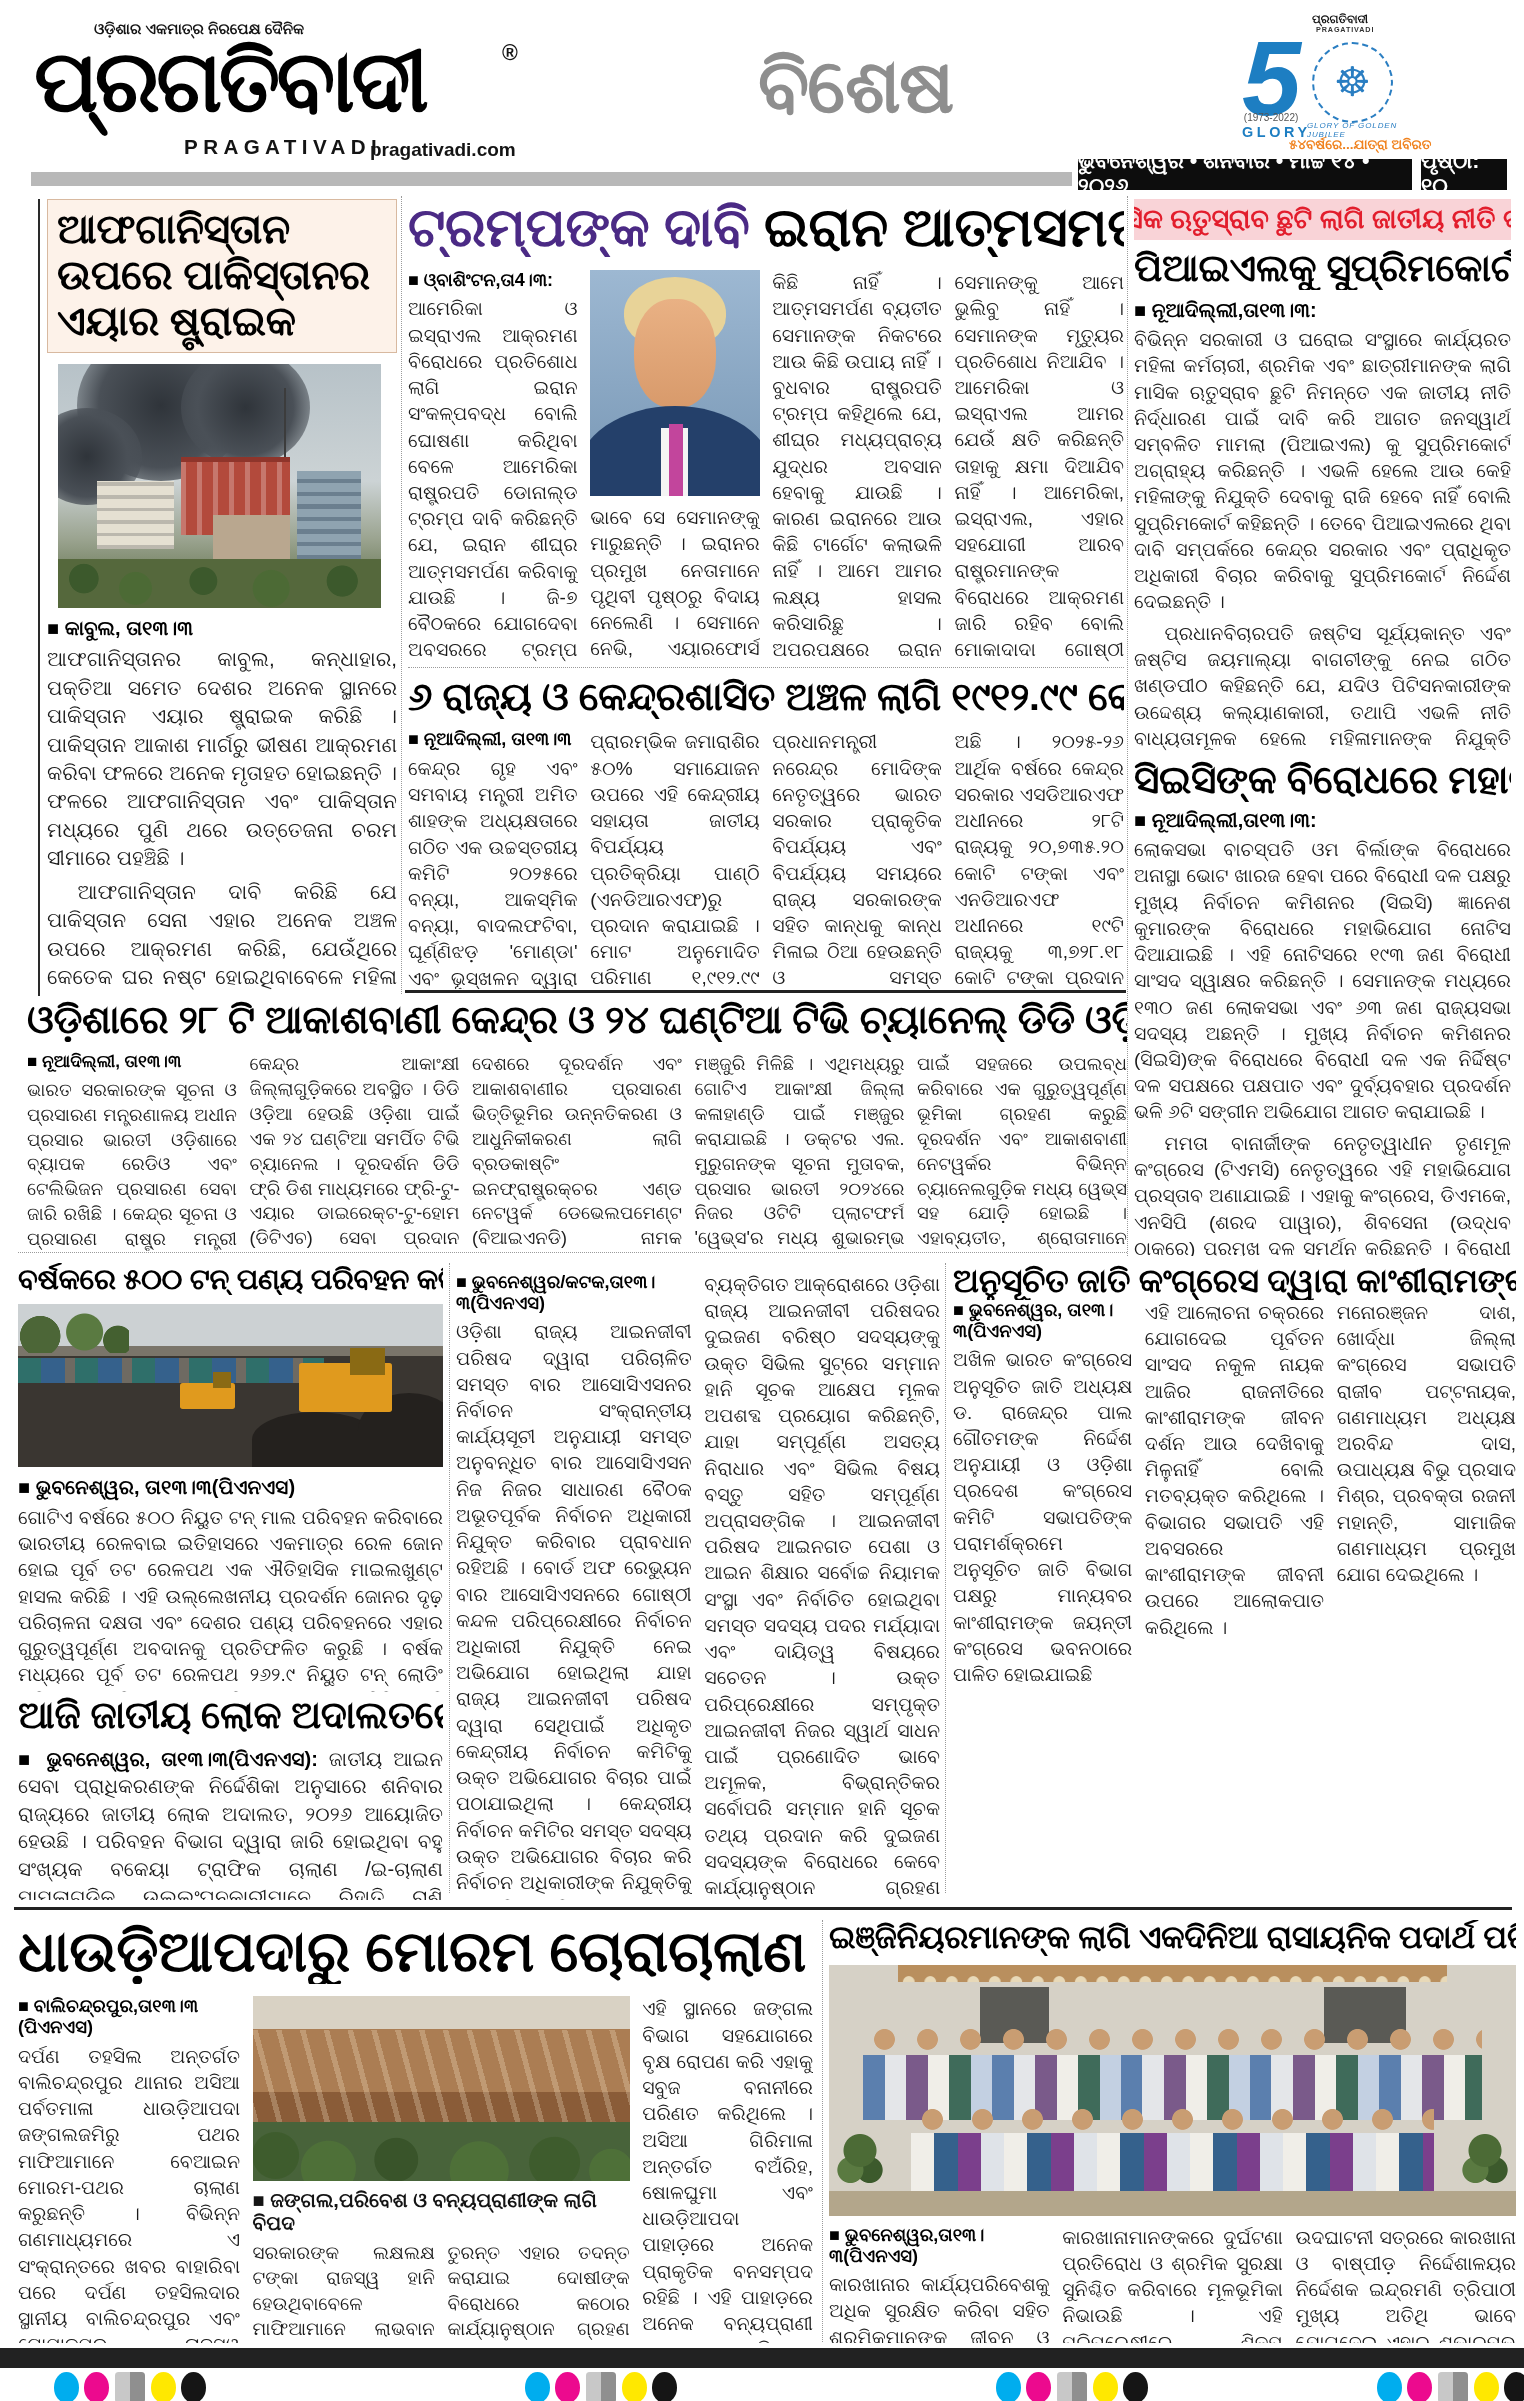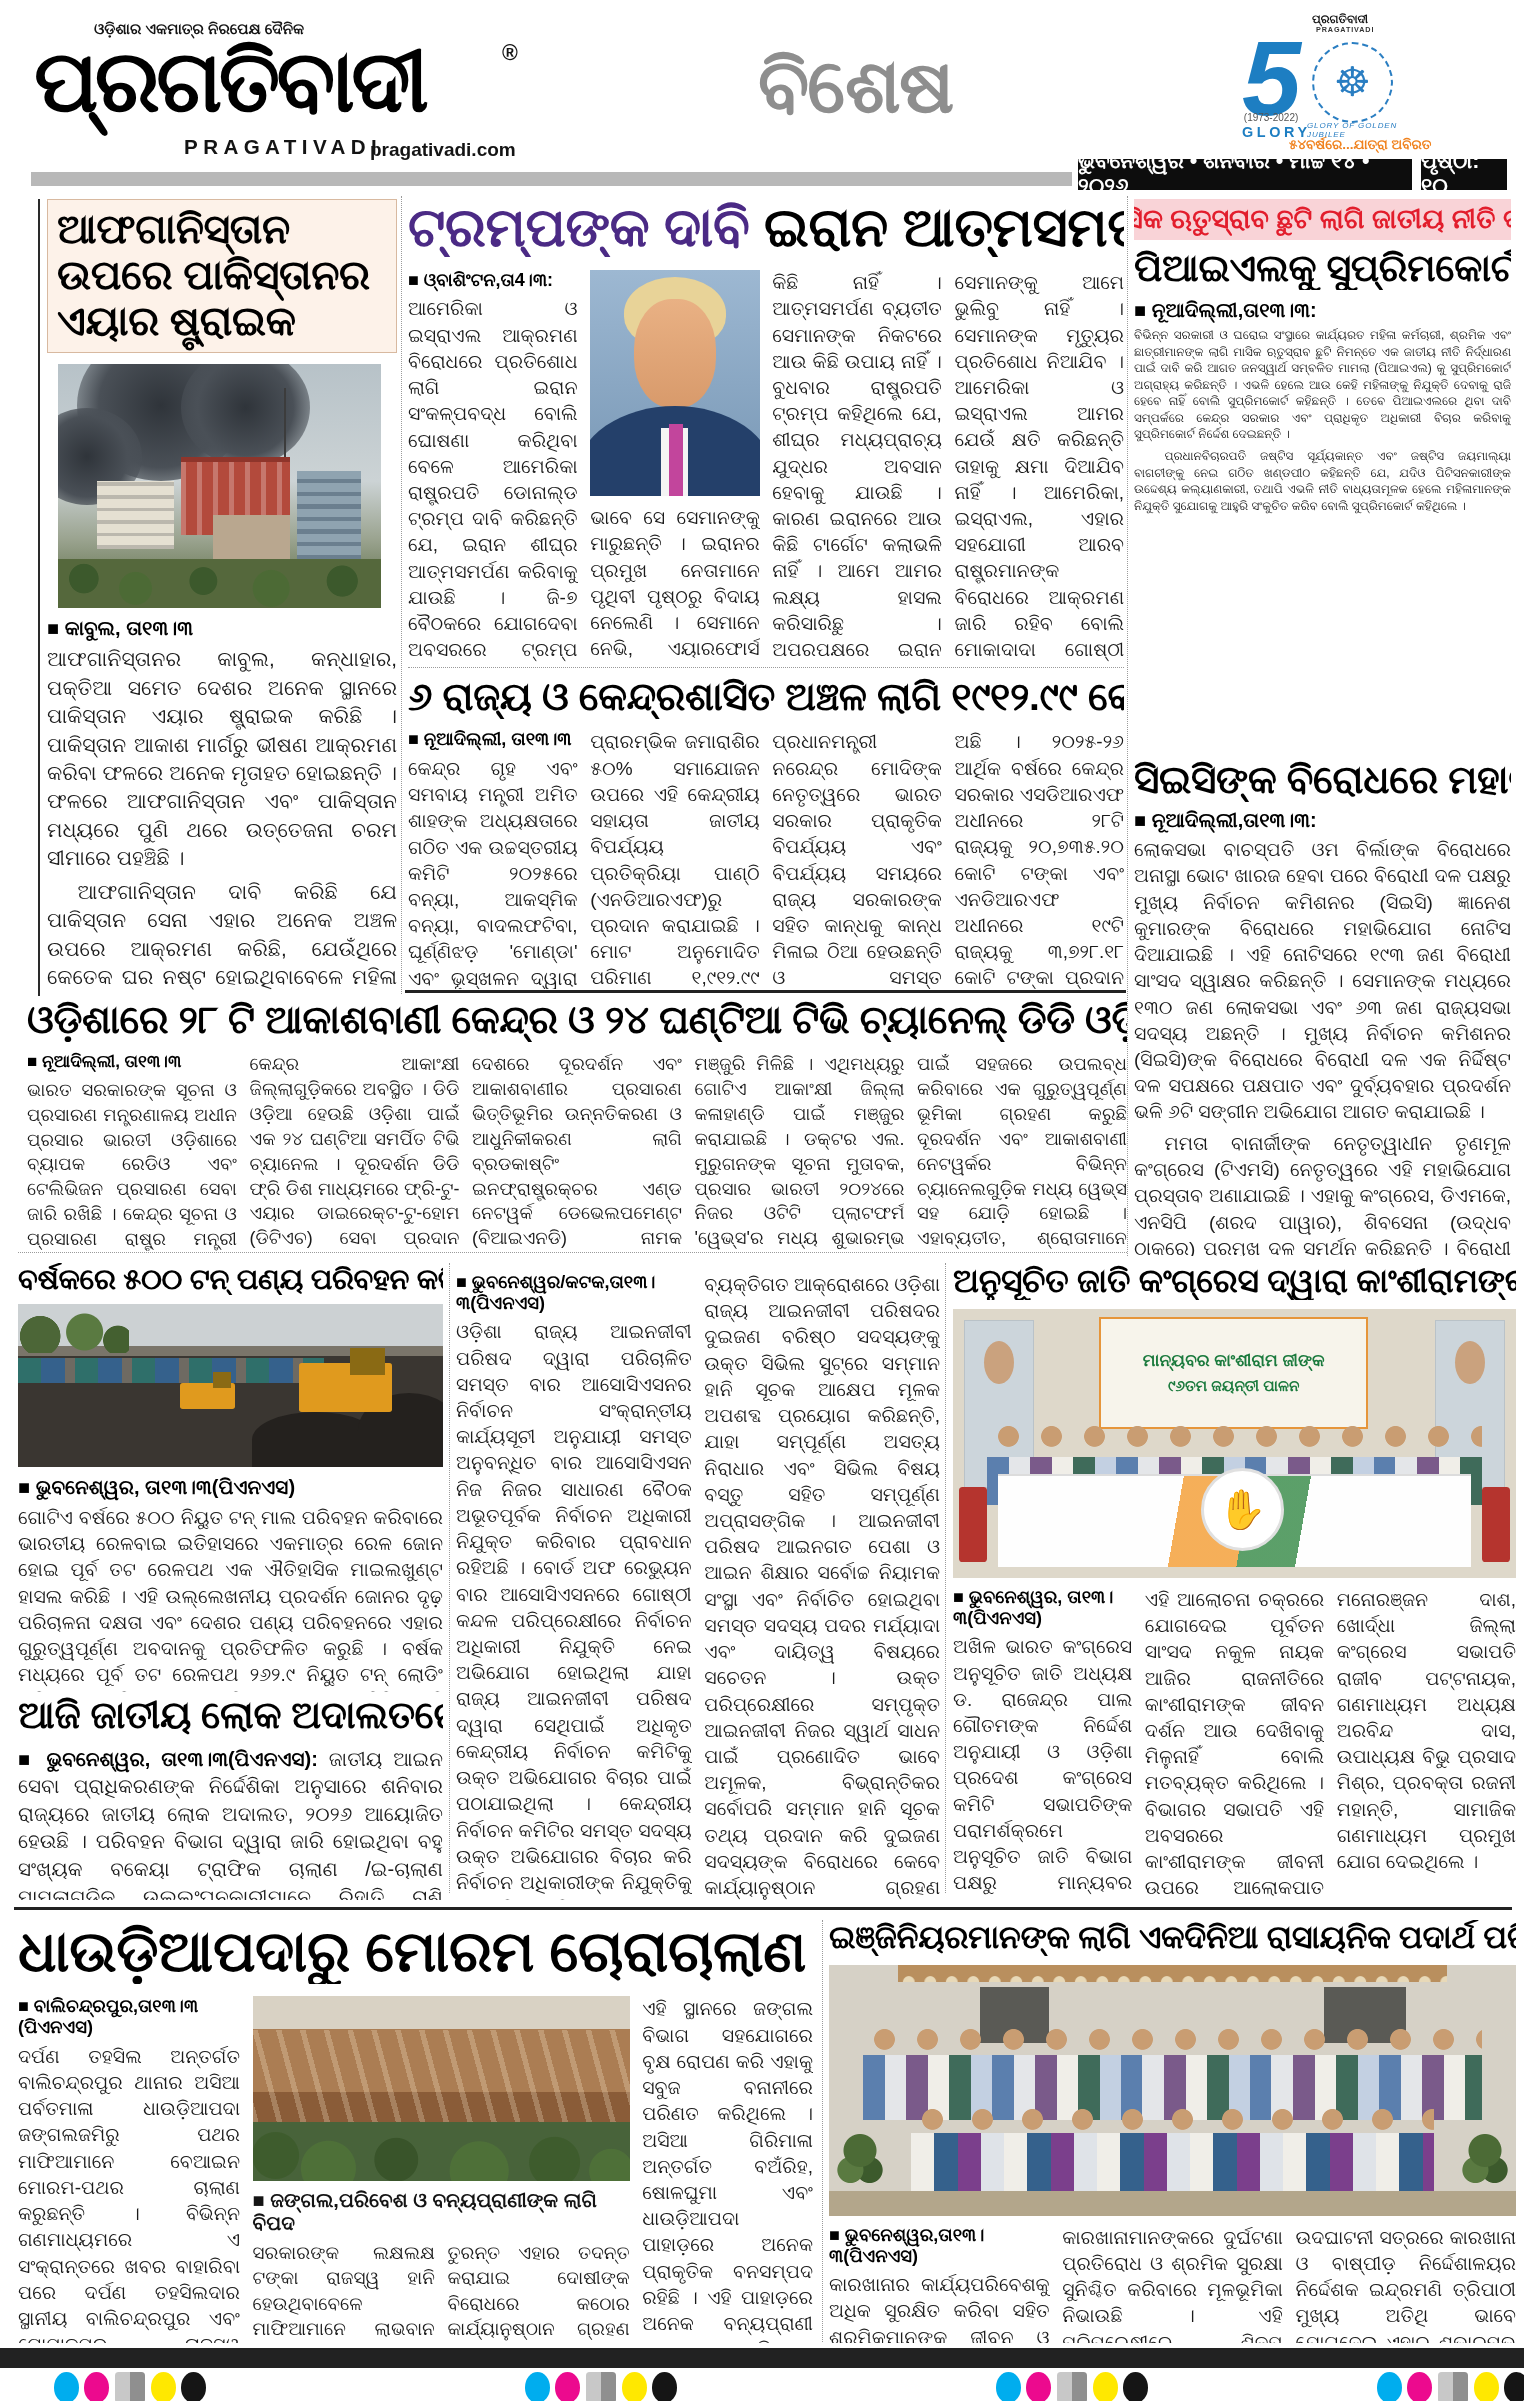--- a/index.html
+++ b/index.html
@@ -196,21 +196,21 @@
       <div class="col bt" style="font-size:19px">ପ୍ରାରମ୍ଭିକ ଜମାରାଶିର ୫୦% ସମାଯୋଜନ ଉପରେ ଏହି କେନ୍ଦ୍ରୀୟ ସହାୟତା ଜାତୀୟ ବିପର୍ଯ୍ୟୟ ପ୍ରତିକ୍ରିୟା ପାଣ୍ଠି (ଏନଡିଆରଏଫ)ରୁ ପ୍ରଦାନ କରାଯାଇଛି । ମୋଟ ଅନୁମୋଦିତ ପରିମାଣ ୧,୯୧୨.୯୯ କୋଟି ଟଙ୍କା ମଧ୍ୟରୁ ଆନ୍ଧ୍ରପ୍ରଦେଶ ପାଇଁ ୩୪୧.୪୮ କୋଟି, ଛତିଶଗଡ଼ ପାଇଁ ୧୫.୭୦ କୋଟି, ଗୁଜରାଟ ପାଇଁ ୬୭୮.୬୭ କୋଟି, ହିମାଚଳ ପ୍ରଦେଶ ପାଇଁ ୨୮୮.୩୯ କୋଟି, ନାଗାଲାଣ୍ଡ ପାଇଁ ୧୫୮.୪୧ କୋଟି ଏବଂ ଜମ୍ମୁ ଏବଂ କାଶ୍ମୀର ପାଇଁ ୩୩୦.୩୪ କୋଟି ଟଙ୍କା ମଞ୍ଜୁର କରାଯାଇଛି</div>
       <div class="col bt" style="font-size:19px">ପ୍ରଧାନମନ୍ତ୍ରୀ ନରେନ୍ଦ୍ର ମୋଦିଙ୍କ ନେତୃତ୍ୱରେ ଭାରତ ସରକାର ପ୍ରାକୃତିକ ବିପର୍ଯ୍ୟୟ ଏବଂ ବିପର୍ଯ୍ୟୟ ସମୟରେ ରାଜ୍ୟ ସରକାରଙ୍କ ସହିତ କାନ୍ଧକୁ କାନ୍ଧ ମିଳାଇ ଠିଆ ହେଉଛନ୍ତି ଓ ସମସ୍ତ ଆବଶ୍ୟକୀୟ ସହାୟତା ଯୋଗାଇ ଦେଉଛନ୍ତି । ଏହି ଅତିରିକ୍ତ ସହାୟତା ରାଜ୍ୟ ବିପର୍ଯ୍ୟୟ ପ୍ରତିକ୍ରିୟା ପାଣ୍ଠି (ଏସଡିଆରଏଫ) ଅଧୀନରେ କେନ୍ଦ୍ର ସରକାର ରାଜ୍ୟଗୁଡ଼ିକୁ ପୂର୍ବରୁ ପ୍ରଦାନ କରିଥିବା ପାଣ୍ଠି ବ୍ୟତୀତ ପ୍ରଦାନ କରାଯିବ, ଯାହା ରାଜ୍ୟଗୁଡ଼ିକ ପାଖରେ ଖର୍ଚ୍ଚ ପାଇଁ ଏବେ ଉପଲବ୍ଧ</div>
       <div class="col bt" style="font-size:19px">ଅଛି । ୨୦୨୫-୨୬ ଆର୍ଥିକ ବର୍ଷରେ କେନ୍ଦ୍ର ସରକାର ଏସଡିଆରଏଫ ଅଧୀନରେ ୨୮ଟି ରାଜ୍ୟକୁ ୨୦,୭୩୫.୨୦ କୋଟି ଟଙ୍କା ଏବଂ ଏନଡିଆରଏଫ ଅଧୀନରେ ୧୯ଟି ରାଜ୍ୟକୁ ୩,୭୨୮.୧୮ କୋଟି ଟଙ୍କା ପ୍ରଦାନ କରିଛନ୍ତି । ଏହା ବ୍ୟତୀତ ରାଜ୍ୟ ବିପର୍ଯ୍ୟୟ ପ୍ରଶମନ ପାଣ୍ଠି (ଏସଡିଏମଏଫ)ରୁ ୧୩ଟି ରାଜ୍ୟକୁ ୫,୩୭୩.୨୦ କୋଟି ଟଙ୍କା ଏବଂ ଜାତୀୟ ବିପର୍ଯ୍ୟୟ ପ୍ରଶମନ ପାଣ୍ଠି (ଏନଡିଏମଏଫ)ରୁ ୧୯ଟି ରାଜ୍ୟକୁ ୧,୨୮୯.୫୬ କୋଟି ଟଙ୍କା ପ୍ରଦାନ କରାଯାଇଛି</div>
     </div>
   </div>
 
   <div class="art" style="left:1134px;top:199px;width:377px;height:556px">
     <div class="kicker-pink" style="height:41px">ମାସିକ ଋତୁସ୍ରାବ ଛୁଟି ଲାଗି ଜାତୀୟ ନୀତି ଦାବି</div>
     <div class="hl nowrap" style="font-size:38px;margin-top:7.2px">ପିଆଇଏଲକୁ ସୁପ୍ରିମକୋର୍ଟଙ୍କ ଅଗ୍ରାହ୍ୟ</div>
     <div class="dl" style="margin-top:9px">■ ନୂଆଦିଲ୍ଲୀ,ତା୧୩।୩:</div>
-    <div class="bt" style="font-size:12px">
+    <div class="bt" style="font-size:19px">
       <p>ବିଭିନ୍ନ ସରକାରୀ ଓ ଘରୋଇ ସଂସ୍ଥାରେ କାର୍ଯ୍ୟରତ ମହିଳା କର୍ମଚାରୀ, ଶ୍ରମିକ ଏବଂ ଛାତ୍ରୀମାନଙ୍କ ଲାଗି ମାସିକ ଋତୁସ୍ରାବ ଛୁଟି ନିମନ୍ତେ ଏକ ଜାତୀୟ ନୀତି ନିର୍ଦ୍ଧାରଣ ପାଇଁ ଦାବି କରି ଆଗତ ଜନସ୍ୱାର୍ଥ ସମ୍ବଳିତ ମାମଲା (ପିଆଇଏଲ) କୁ ସୁପ୍ରିମକୋର୍ଟ ଅଗ୍ରାହ୍ୟ କରିଛନ୍ତି । ଏଭଳି ହେଲେ ଆଉ କେହି ମହିଳାଙ୍କୁ ନିଯୁକ୍ତି ଦେବାକୁ ରାଜି ହେବେ ନାହିଁ ବୋଲି ସୁପ୍ରିମକୋର୍ଟ କହିଛନ୍ତି । ତେବେ ପିଆଇଏଲରେ ଥିବା ଦାବି ସମ୍ପର୍କରେ କେନ୍ଦ୍ର ସରକାର ଏବଂ ପ୍ରାଧିକୃତ ଅଧିକାରୀ ବିଚାର କରିବାକୁ ସୁପ୍ରିମକୋର୍ଟ ନିର୍ଦ୍ଦେଶ ଦେଇଛନ୍ତି ।</p>
       <p>ପ୍ରଧାନବିଚାରପତି ଜଷ୍ଟିସ ସୂର୍ଯ୍ୟକାନ୍ତ ଏବଂ ଜଷ୍ଟିସ ଜୟମାଲ୍ୟା ବାଗଚୀଙ୍କୁ ନେଇ ଗଠିତ ଖଣ୍ଡପୀଠ କହିଛନ୍ତି ଯେ, ଯଦିଓ ପିଟିସନକାରୀଙ୍କ ଉଦ୍ଦେଶ୍ୟ କଲ୍ୟାଣକାରୀ, ତଥାପି ଏଭଳି ନୀତି ବାଧ୍ୟତାମୂଳକ ହେଲେ ମହିଳାମାନଙ୍କ ନିଯୁକ୍ତି ସୁଯୋଗକୁ ଆହୁରି ସଂକୁଚିତ କରିବ ବୋଲି ସୁପ୍ରିମକୋର୍ଟ କହିଥିଲେ ।</p>
     </div>
   </div>
 
   <div class="art" style="left:1134px;top:758px;width:377px;height:498px">
     <div class="hl nowrap" style="font-size:39px">ସିଇସିଙ୍କ ବିରୋଧରେ ମହାଭିଯୋଗ</div>
     <div class="dl" style="margin-top:7.2px">■ ନୂଆଦିଲ୍ଲୀ,ତା୧୩।୩:</div>
     <div class="bt" style="font-size:19px">
       <p>ଲୋକସଭା ବାଚସ୍ପତି ଓମ ବିର୍ଲାଙ୍କ ବିରୋଧରେ ଅନାସ୍ଥା ଭୋଟ ଖାରଜ ହେବା ପରେ ବିରୋଧୀ ଦଳ ପକ୍ଷରୁ ମୁଖ୍ୟ ନିର୍ବାଚନ କମିଶନର (ସିଇସି) ଜ୍ଞାନେଶ କୁମାରଙ୍କ ବିରୋଧରେ ମହାଭିଯୋଗ ନୋଟିସ ଦିଆଯାଇଛି । ଏହି ନୋଟିସରେ ୧୯୩ ଜଣ ବିରୋଧୀ ସାଂସଦ ସ୍ୱାକ୍ଷର କରିଛନ୍ତି । ସେମାନଙ୍କ ମଧ୍ୟରେ ୧୩୦ ଜଣ ଲୋକସଭା ଏବଂ ୬୩ ଜଣ ରାଜ୍ୟସଭା ସଦସ୍ୟ ଅଛନ୍ତି । ମୁଖ୍ୟ ନିର୍ବାଚନ କମିଶନର (ସିଇସି)ଙ୍କ ବିରୋଧରେ ବିରୋଧୀ ଦଳ ଏକ ନିର୍ଦ୍ଦିଷ୍ଟ ଦଳ ସପକ୍ଷରେ ପକ୍ଷପାତ ଏବଂ ଦୁର୍ବ୍ୟବହାର ପ୍ରଦର୍ଶନ ଭଳି ୬ଟି ସଙ୍ଗୀନ ଅଭିଯୋଗ ଆଗତ କରାଯାଇଛି ।</p>
@@ -267,40 +267,20 @@
       <div class="col">
         <div class="dl" style="font-size:18px">■ ଭୁବନେଶ୍ୱର/କଟକ,ତା୧୩।୩(ପିଏନଏସ)</div>
         <div class="bt" style="font-size:19px">ଓଡ଼ିଶା ରାଜ୍ୟ ଆଇନଜୀବୀ ପରିଷଦ ଦ୍ୱାରା ପରିଚାଳିତ ସମସ୍ତ ବାର ଆସୋସିଏସନର ନିର୍ବାଚନ ସଂକ୍ରାନ୍ତୀୟ କାର୍ଯ୍ୟସୂଚୀ ଅନୁଯାୟୀ ସମସ୍ତ ଅନୁବନ୍ଧିତ ବାର ଆସୋସିଏସନ ନିଜ ନିଜର ସାଧାରଣ ବୈଠକ ଅଭୂତପୂର୍ବକ ନିର୍ବାଚନ ଅଧିକାରୀ ନିଯୁକ୍ତ କରିବାର ପ୍ରାବଧାନ ରହିଅଛି । ବୋର୍ଡ ଅଫ ରେଭ୍ୟୁନ ବାର ଆସୋସିଏସନରେ ଗୋଷ୍ଠୀ କନ୍ଦଳ ପରିପ୍ରେକ୍ଷୀରେ ନିର୍ବାଚନ ଅଧିକାରୀ ନିଯୁକ୍ତି ନେଇ ଅଭିଯୋଗ ହୋଇଥିଲା ଯାହା ରାଜ୍ୟ ଆଇନଜୀବୀ ପରିଷଦ ଦ୍ୱାରା ସେଥିପାଇଁ ଅଧିକୃତ କେନ୍ଦ୍ରୀୟ ନିର୍ବାଚନ କମିଟିକୁ ଉକ୍ତ ଅଭିଯୋଗର ବିଚାର ପାଇଁ ପଠାଯାଇଥିଲା । କେନ୍ଦ୍ରୀୟ ନିର୍ବାଚନ କମିଟିର ସମସ୍ତ ସଦସ୍ୟ ଉକ୍ତ ଅଭିଯୋଗର ବିଚାର କରି ନିର୍ବାଚନ ଅଧିକାରୀଙ୍କ ନିଯୁକ୍ତିକୁ ନେଇ ନିଷ୍ପତ୍ତି ନେଇଥିଲେ ଏବଂ ଉକ୍ତ ନିଷ୍ପତ୍ତି</div>
       </div>
       <div class="col bt" style="font-size:19px">ବ୍ୟକ୍ତିଗତ ଆକ୍ରୋଶରେ ଓଡ଼ିଶା ରାଜ୍ୟ ଆଇନଜୀବୀ ପରିଷଦର ଦୁଇଜଣ ବରିଷ୍ଠ ସଦସ୍ୟଙ୍କୁ ଉକ୍ତ ସିଭିଲ ସୁଟ୍‌ରେ ସମ୍ମାନ ହାନି ସୂଚକ ଆକ୍ଷେପ ମୂଳକ ଅପଶବ୍ଦ ପ୍ରୟୋଗ କରିଛନ୍ତି, ଯାହା ସମ୍ପୂର୍ଣ୍ଣ ଅସତ୍ୟ ନିରାଧାର ଏବଂ ସିଭିଲ ବିଷୟ ବସ୍ତୁ ସହିତ ସମ୍ପୂର୍ଣ୍ଣ ଅପ୍ରାସଙ୍ଗିକ । ଆଇନଜୀବୀ ପରିଷଦ ଆଇନଗତ ପେଶା ଓ ଆଇନ ଶିକ୍ଷାର ସର୍ବୋଚ୍ଚ ନିୟାମକ ସଂସ୍ଥା ଏବଂ ନିର୍ବାଚିତ ହୋଇଥିବା ସମସ୍ତ ସଦସ୍ୟ ପଦର ମର୍ଯ୍ୟାଦା ଏବଂ ଦାୟିତ୍ୱ ବିଷୟରେ ସଚେତନ । ଉକ୍ତ ପରିପ୍ରେକ୍ଷୀରେ ସମ୍ପୃକ୍ତ ଆଇନଜୀବୀ ନିଜର ସ୍ୱାର୍ଥ ସାଧନ ପାଇଁ ପ୍ରଣୋଦିତ ଭାବେ ଅମୂଳକ, ବିଭ୍ରାନ୍ତିକର ସର୍ବୋପରି ସମ୍ମାନ ହାନି ସୂଚକ ତଥ୍ୟ ପ୍ରଦାନ କରି ଦୁଇଜଣ ସଦସ୍ୟଙ୍କ ବିରୋଧରେ କେବେ କାର୍ଯ୍ୟାନୁଷ୍ଠାନ ଗ୍ରହଣ କରାଯିବ, ତାହା ଦେଖିବାକୁ ଅପେକ୍ଷା ରହିଛି ।</div>
     </div>
   </div>
 
   <div class="art" style="left:953px;top:1263px;width:563px;height:637px">
     <div class="hl nowrap" style="font-size:33px">ଅନୁସୂଚିତ ଜାତି କଂଗ୍ରେସ ଦ୍ୱାରା କାଂଶୀରାମଙ୍କ ଜୟନ୍ତୀ ପାଳିତ</div>
-    <div class="photo photoJ" style="width:563px;height:269px;margin:9px 0">
-      <div class="j-poster" style="left:2%">
-          <div class="j-face"></div>
-        </div>
-      <div class="j-poster" style="right:2%">
-          <div class="j-face"></div>
-        </div>
-      <div class="j-banner">
-        <div style="color:#1b7a3d;font-weight:bold;font-size:17px">ମାନ୍ୟବର କାଂଶୀରାମ ଜୀଙ୍କ</div>
-        <div style="color:#1b7a3d;font-weight:bold;font-size:15.2px">୯୬ତମ ଜୟନ୍ତୀ ପାଳନ</div>
-      </div>
-      <div class="heads" style="position:absolute;left:6%;top:42%;width:88%;height:16%"></div>
-      <div class="torsos" style="position:absolute;left:6%;top:55%;width:88%;height:18%"></div>
-      <div class="j-chair" style="left:1%"></div>
-      <div class="j-chair" style="right:1%"></div>
-      <div class="j-table">
-        <div class="j-drape"></div>
-      </div>
-      <div class="j-logo">✋</div>
-    </div>
     <div class="cols">
       <div class="col">
         <div class="dl" style="font-size:18px">■ ଭୁବନେଶ୍ୱର, ତା୧୩।୩(ପିଏନଏସ)</div>
         <div class="bt" style="font-size:19px">ଅଖିଳ ଭାରତ କଂଗ୍ରେସ ଅନୁସୂଚିତ ଜାତି ଅଧ୍ୟକ୍ଷ ଡ. ରାଜେନ୍ଦ୍ର ପାଲ ଗୌତମଙ୍କ ନିର୍ଦ୍ଦେଶ ଅନୁଯାୟୀ ଓ ଓଡ଼ିଶା ପ୍ରଦେଶ କଂଗ୍ରେସ କମିଟି ସଭାପତିଙ୍କ ପରାମର୍ଶକ୍ରମେ ଅନୁସୂଚିତ ଜାତି ବିଭାଗ ପକ୍ଷରୁ ମାନ୍ୟବର କାଂଶୀରାମଙ୍କ ଜୟନ୍ତୀ କଂଗ୍ରେସ ଭବନଠାରେ ପାଳିତ ହୋଇଯାଇଛି</div>
       </div>
       <div class="col bt" style="font-size:19px">ଏହି ଆଲୋଚନା ଚକ୍ରରେ ଯୋଗଦେଇ ପୂର୍ବତନ ସାଂସଦ ନକୁଳ ନାୟକ ଆଜିର ରାଜନୀତିରେ କାଂଶୀରାମଙ୍କ ଜୀବନ ଦର୍ଶନ ଆଉ ଦେଖିବାକୁ ମିଳୁନାହିଁ ବୋଲି ମତବ୍ୟକ୍ତ କରିଥିଲେ । ବିଭାଗର ସଭାପତି ଏହି ଅବସରରେ କାଂଶୀରାମଙ୍କ ଜୀବନୀ ଉପରେ ଆଲୋକପାତ କରିଥିଲେ ।</div>
       <div class="col bt" style="font-size:19px">ମନୋରଞ୍ଜନ ଦାଶ, ଖୋର୍ଦ୍ଧା ଜିଲ୍ଲା କଂଗ୍ରେସ ସଭାପତି ରାଜୀବ ପଟ୍ଟନାୟକ, ଗଣମାଧ୍ୟମ ଅଧ୍ୟକ୍ଷ ଅରବିନ୍ଦ ଦାସ, ଉପାଧ୍ୟକ୍ଷ ବିଭୁ ପ୍ରସାଦ ମିଶ୍ର, ପ୍ରବକ୍ତା ରଜନୀ ମହାନ୍ତି, ସାମାଜିକ ଗଣମାଧ୍ୟମ ପ୍ରମୁଖ ଯୋଗ ଦେଇଥିଲେ ।</div>
     </div>
   </div>
 

